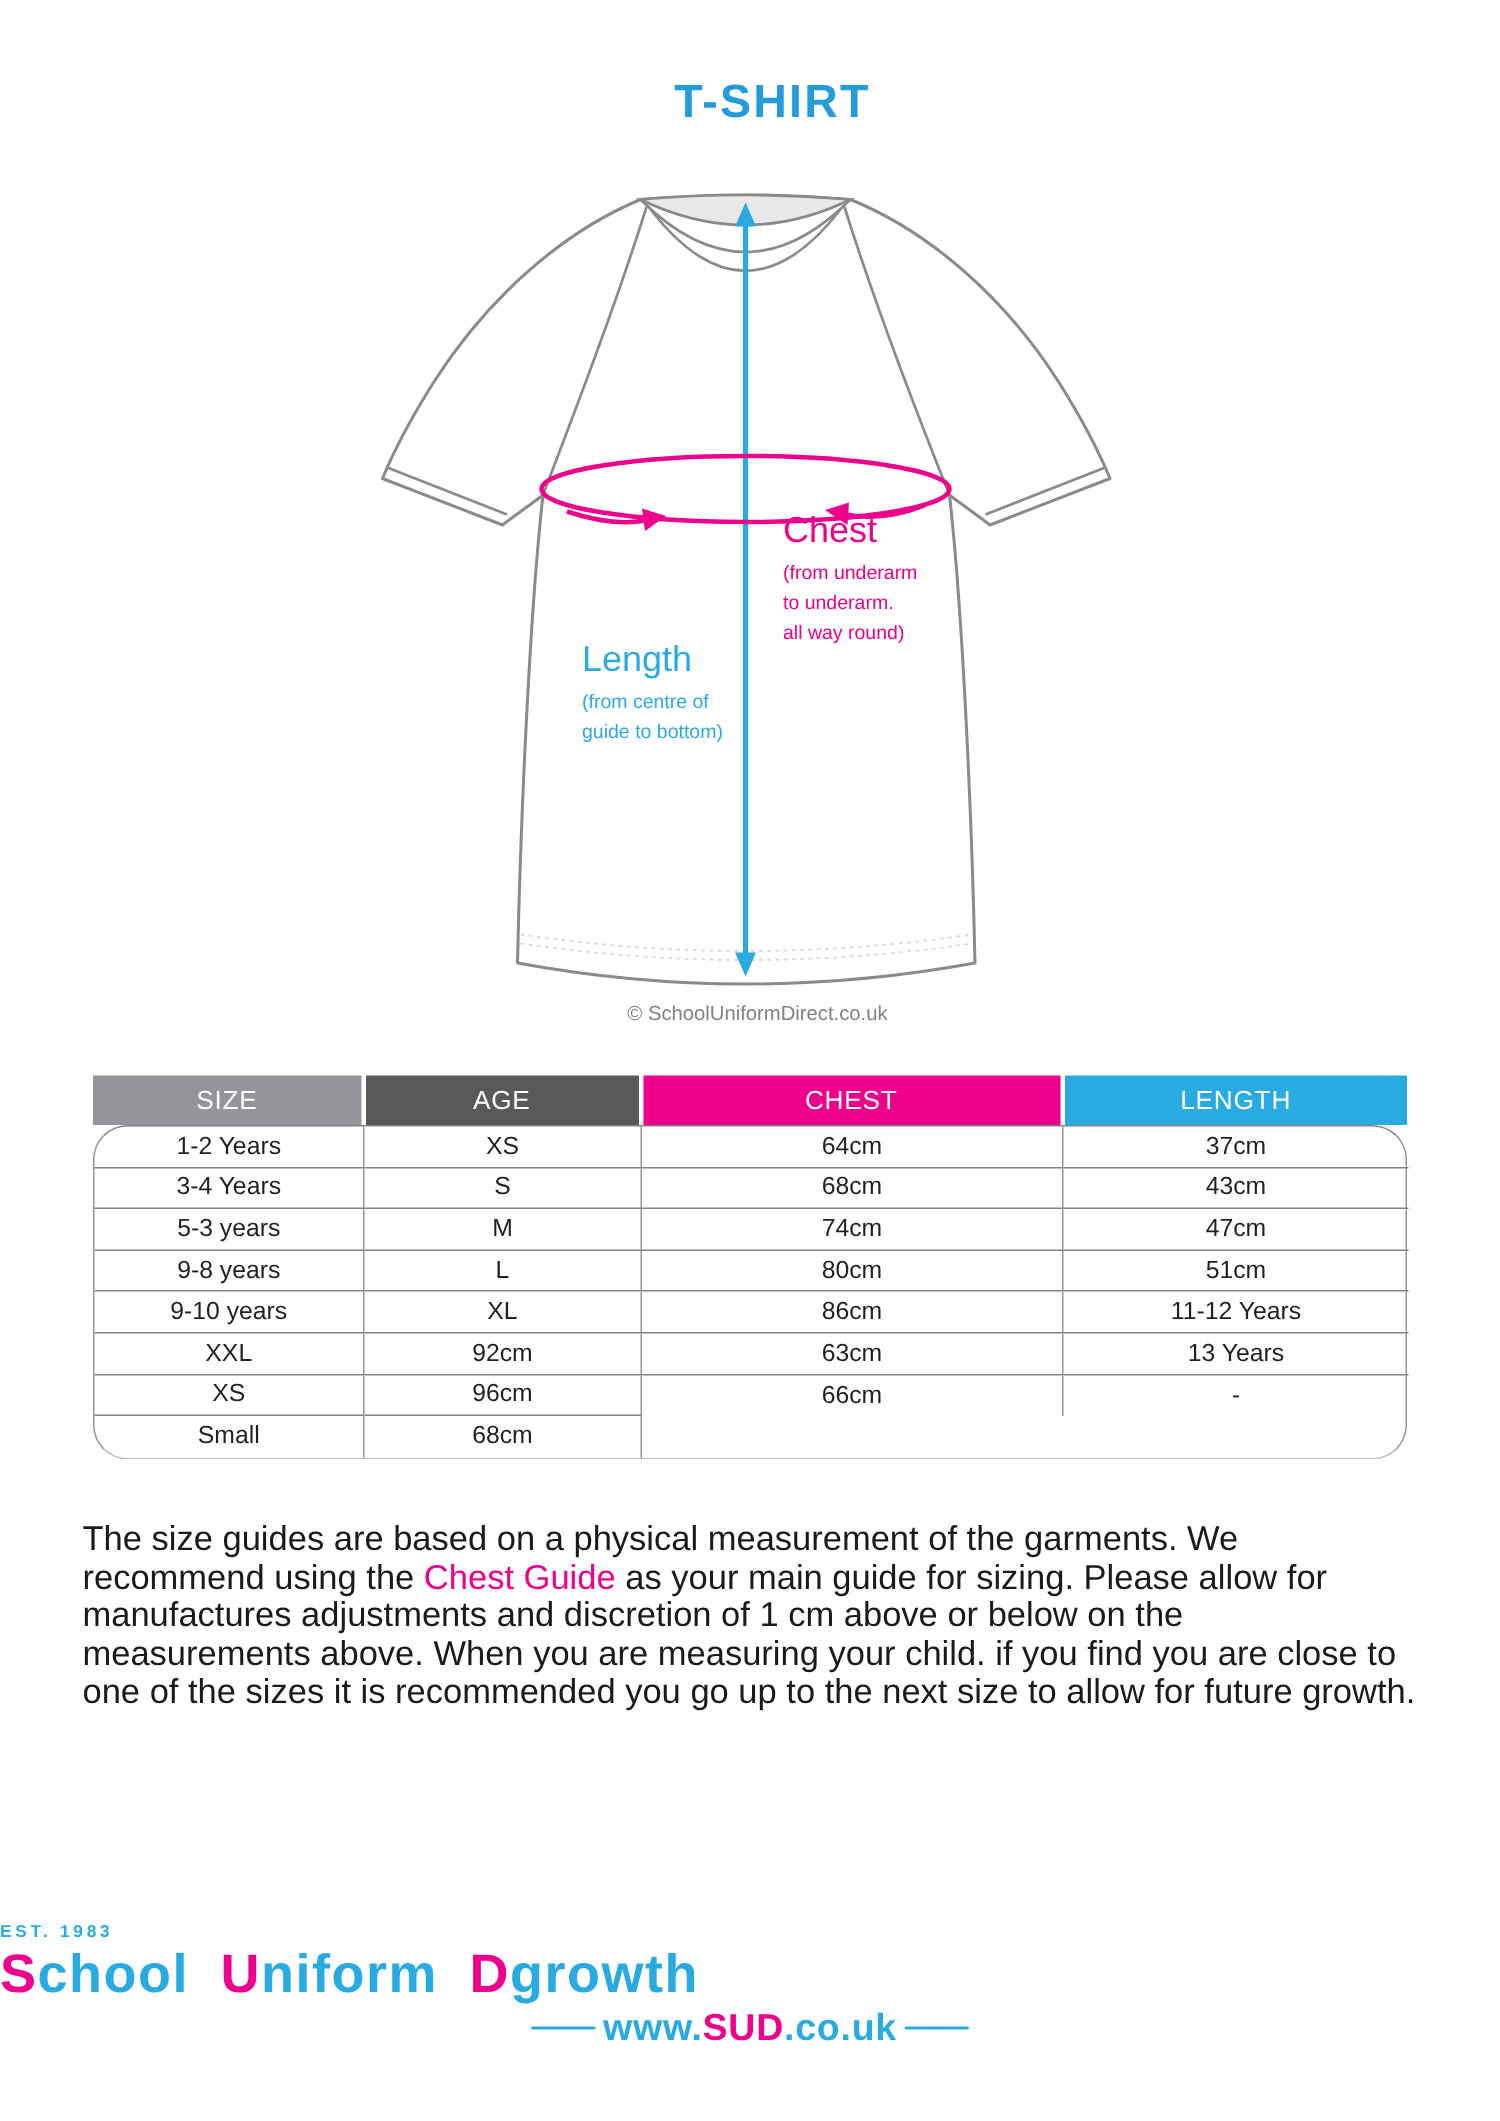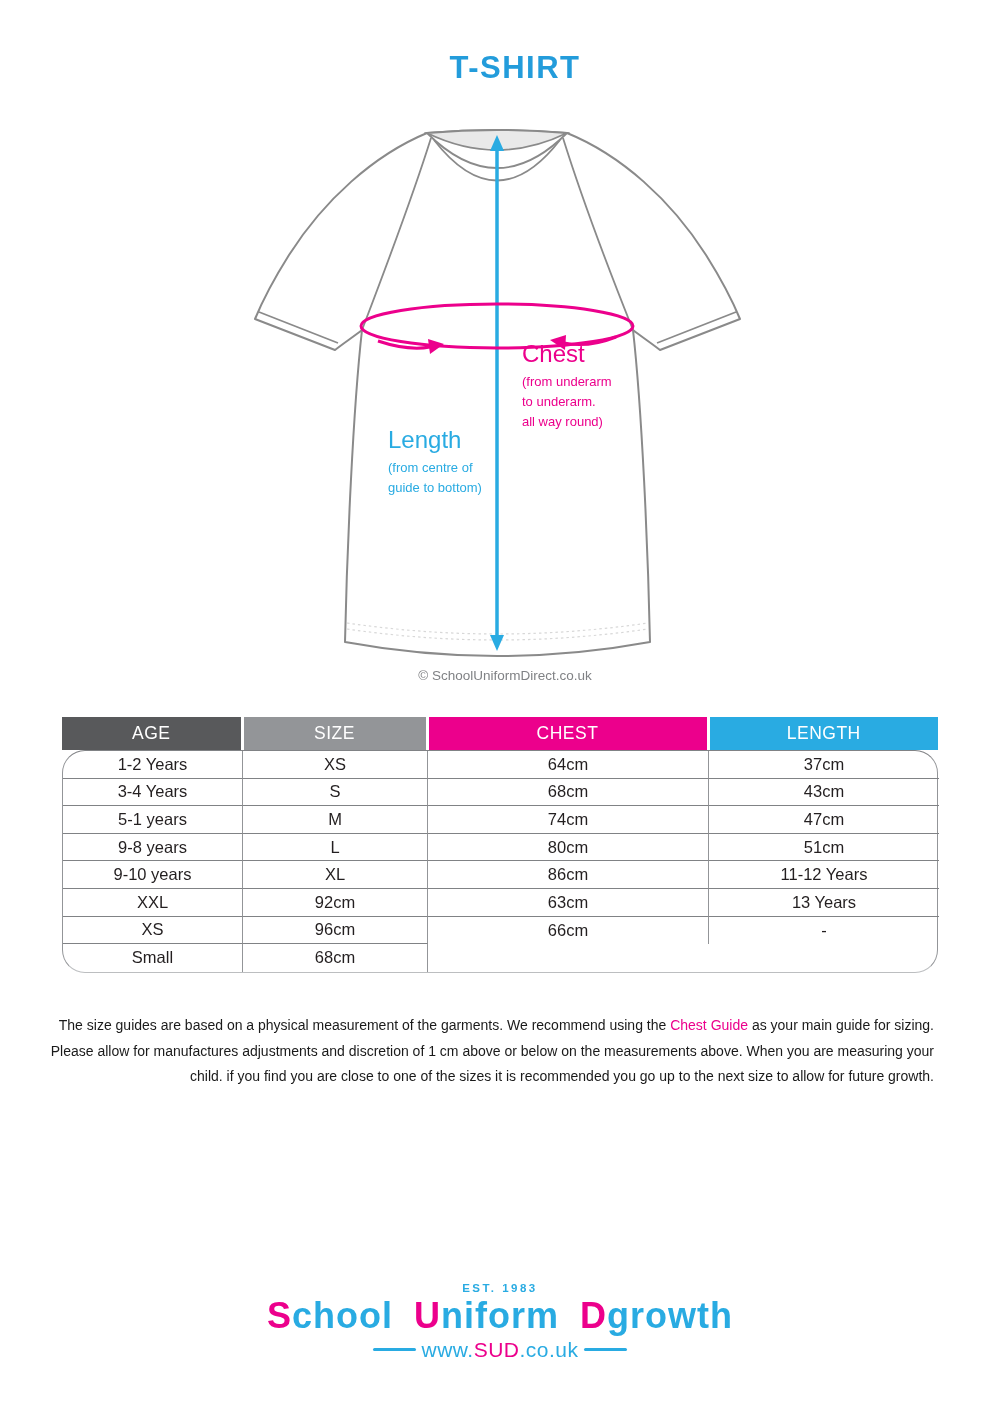--- a/index.html
+++ b/index.html
@@ -48,38 +48,38 @@
   .td{
     display:flex;align-items:center;justify-content:center;
     font-size:16.5px;color:#231f20;
     border-right:1px solid #939598;border-bottom:1px solid #808285;
   }
   .td:nth-child(4n){border-right:none;}
   .td:nth-last-child(-n+4){border-bottom:none;}
 
   
   .note{
-    position:absolute;top:1013px;left:44px;width:890px;margin:0;
-    text-align:right;font-size:14px;line-height:25.5px;color:#1a1a1a;
+    position:absolute;top:1013px;left:55px;width:890px;margin:0;
+    text-align:left;font-size:23px;line-height:25.5px;color:#1a1a1a;
   }
   .note .hl{color:#EC008C;}
 
   
-  .footer{position:absolute;top:1282px;left:0;width:1000px;text-align:center;}
+  .footer{position:absolute;top:1282px;left:0;width:1000px;text-align:left;}
   .est-line{
     font-size:11.5px;font-weight:bold;letter-spacing:2.5px;color:#29ABE2;
     margin-bottom:2px;
   }
   .brand-line{
     font-size:36px;font-weight:bold;letter-spacing:1px;word-spacing:10px;
     line-height:1.1;
   }
   .url-line{
     margin-top:2px;display:flex;align-items:center;justify-content:center;
-    font-size:21px;font-weight:normal;letter-spacing:0.5px;
+    font-size:25px;font-weight:bold;letter-spacing:0.5px;
   }
   .url-line .dash{width:43px;height:2.5px;background:#29ABE2;border-radius:2px;margin:0 5px;}
 </style>
 </head>
 <body>
 
 <h1 class="page-title">T-SHIRT</h1>
 
 <div class="diagram">
   <svg width="500" height="560" viewBox="0 0 500 560">
@@ -138,42 +138,42 @@
       <div>guide to bottom)</div>
     </div>
   </div>
 </div>
 
 <div class="copyright">© SchoolUniformDirect.co.uk</div>
 
 <div class="size-table">
   <div class="thead">
       <div class="th">
+        <div class="blk" style="background: rgb(147, 149, 152);">SIZE</div>
+      </div>
+      <div class="th">
         <div class="blk" style="background: rgb(88, 89, 91);">AGE</div>
-      </div>
-      <div class="th">
-        <div class="blk" style="background: rgb(147, 149, 152);">SIZE</div>
       </div>
       <div class="th">
         <div class="blk" style="background: rgb(236, 0, 140);">CHEST</div>
       </div>
       <div class="th">
         <div class="blk" style="background: rgb(41, 171, 226);">LENGTH</div>
       </div>
     </div>
   <div class="tbody">
       <div class="td">1-2 Years</div>
       <div class="td">XS</div>
       <div class="td">64cm</div>
       <div class="td">37cm</div>
       <div class="td">3-4 Years</div>
       <div class="td">S</div>
       <div class="td">68cm</div>
       <div class="td">43cm</div>
-      <div class="td">5-1 years</div>
+      <div class="td">5-3 years</div>
       <div class="td">M</div>
       <div class="td">74cm</div>
       <div class="td">47cm</div>
       <div class="td">9-8 years</div>
       <div class="td">L</div>
       <div class="td">80cm</div>
       <div class="td">51cm</div>
       <div class="td">9-10 years</div>
       <div class="td">XL</div>
       <div class="td">86cm</div>

